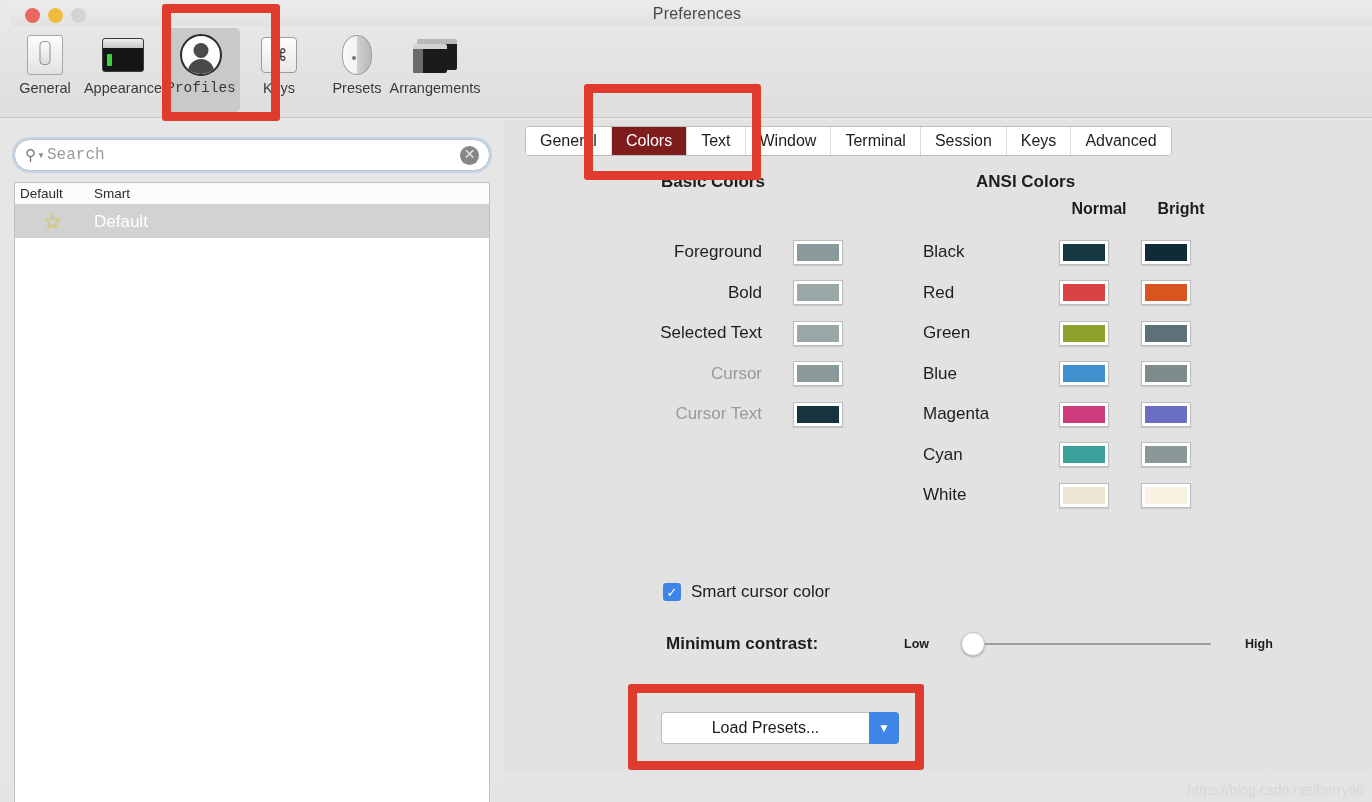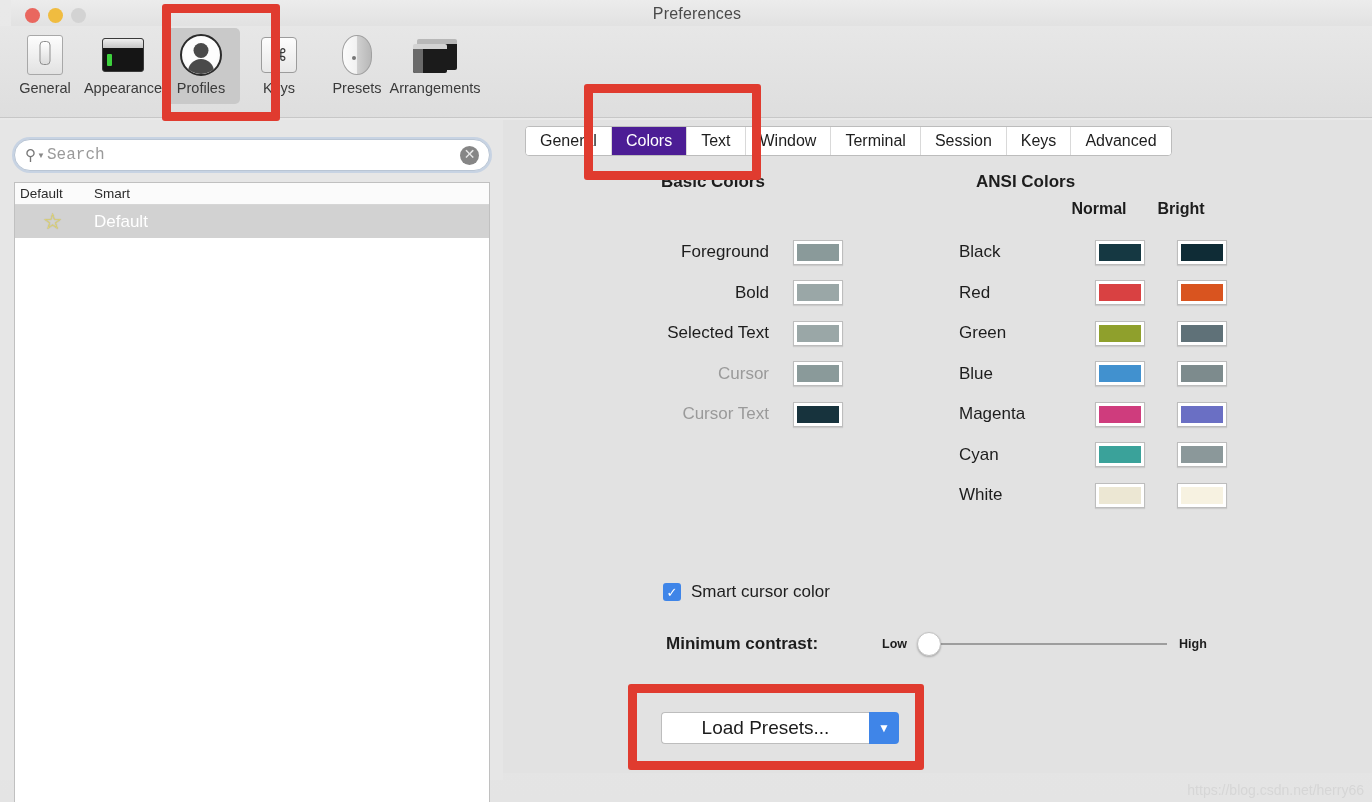--- a/index.html
+++ b/index.html
@@ -38,21 +38,21 @@
     position: absolute; left: 0; top: 26px; width: 1372px; height: 92px;
     background: linear-gradient(to bottom, #e7e7e7, #dedede);
     border-bottom: 1px solid #c7c7c7;
   }
   .tb-items { position: absolute; left: 6px; top: 2px; display: flex; align-items: flex-start; }
   .tb-item {
     width: 78px; padding-top: 4px;
     display: flex; flex-direction: column; align-items: center;
     border-radius: 5px; cursor: default;
   }
-  .tb-item.selected { background: #c9c9c9; padding-bottom: 8px; }
+  .tb-item.selected { background: #c9c9c9; padding-bottom: 16px; font-family: Liberation Mono, monospace; }
   .tb-ico { width: 46px; height: 46px; position: relative; }
   .tb-lab { font-size: 14.5px; color: #3a3a3a; margin-top: 2px; white-space: nowrap; }
 
   
   .ico-general {
     width: 36px; height: 40px; margin: 3px auto 0;
     background: linear-gradient(to bottom,#fdfdfd,#e2e2e2);
     border: 1px solid #a8a8a8; border-radius: 3px;
   }
   .ico-general::after{
@@ -169,81 +169,81 @@
     border-radius: 4px; overflow: hidden;
     border: 1px solid #bcbcbc;
     background: #fff;
   }
   .tab {
     padding: 0 14px; display: flex; align-items: center; justify-content: center;
     font-size: 16px; color: #1d1d1d; background: #fff;
     border-right: 1px solid #d9d9d9;
   }
   .tab:last-child { border-right: none; }
-  .tab.active { background: #4c1d95; color: #fff; }
+  .tab.active { background: #7f1d1d; color: #fff; }
 
   .section-title {
     position: absolute; font-size: 17px; font-weight: bold; color: #1d1d1d;
   }
   #basic-title { left: 158px; top: 52px; }
   #ansi-title  { left: 473px; top: 52px; }
 
   .col-heads { position: absolute; left: 555px; top: 80px; display: flex; }
   .col-head { font-size: 16px; font-weight: bold; color: #1d1d1d; width: 82px; text-align: center; }
 
   
   .basic-list { position: absolute; left: 60px; top: 112px; }
   .basic-row { height: 40.5px; display: flex; align-items: center; }
-  .basic-lab { width: 230px; text-align: right; padding-right: 24px; font-size: 17px; color: #1d1d1d; }
+  .basic-lab { width: 230px; text-align: right; padding-right: 31px; font-size: 17px; color: #1d1d1d; }
   .basic-lab.dim { color: #9a9a9a; }
 
   .swatch {
     width: 50px; height: 25px; background: #fff;
     border: 1px solid #bdbdbd; padding: 3px;
     box-shadow: 0 1px 1px rgba(0,0,0,.1);
   }
   .swatch > i { display: block; width: 100%; height: 100%; }
 
   
   .ansi-list { position: absolute; left: 420px; top: 112px; }
-  .ansi-row { height: 40.5px; display: flex; align-items: center; margin-left: 36px; }
+  .ansi-row { height: 40.5px; display: flex; align-items: center; }
   .ansi-lab { width: 120px; font-size: 17px; color: #1d1d1d; }
   .ansi-cell { width: 82px; display: flex; justify-content: center; }
 
   
   .smart-row {
     position: absolute; left: 160px; top: 462px; display: flex; align-items: center;
   }
   .cb {
     width: 18px; height: 18px; border-radius: 3px; background: #3f85e8;
     display: flex; align-items: center; justify-content: center;
     color: #fff; font-size: 13px; line-height: 1;
   }
   .smart-lab { margin-left: 10px; font-size: 17px; color: #1d1d1d; }
 
   .contrast-row {
-    position: absolute; left: 163px; top: 512px; display: flex; align-items: center;
+    position: absolute; left: 163px; top: 512px; display: flex; align-items: center; gap: 22px;
   }
   .contrast-lab { font-size: 17px; color: #1d1d1d; font-weight: 600; }
   .contrast-low { margin-left: 18px; font-size: 12.5px; color: #1d1d1d; font-weight: bold; padding-left: 46px; }
   .slider { position: relative; margin-left: 10px; width: 250px; height: 24px; display:flex; align-items:center; }
   .slider-track { position: absolute; left: 12px; right: 0; height: 2px; background: #9d9d9d; }
   .slider-knob {
     position: absolute; left: 0; width: 24px; height: 24px; border-radius: 50%;
     background: #fff; border: 1px solid #c2c2c2; box-shadow: 0 1px 2px rgba(0,0,0,.25);
   }
   .contrast-high { margin-left: 12px; font-size: 12.5px; color: #1d1d1d; font-weight: bold; }
 
   
   .presets-wrap { position: absolute; left: 158px; top: 592px; display: flex; }
   .presets-btn {
     width: 208px; height: 32px; background: #fff;
     border: 1px solid #bdbdbd; border-right: none; border-radius: 4px 0 0 4px;
     display: flex; align-items: center; justify-content: center;
-    font-size: 19px; color: #1b1b1b;
+    font-size: 16px; color: #1b1b1b;
   }
   .presets-arrow {
     width: 30px; height: 32px; background: #3f85e8; border-radius: 0 4px 4px 0;
     display: flex; align-items: center; justify-content: center;
     color: #fff; font-size: 12px;
   }
 
   
   .anno {
     position: absolute; border: 9px solid #e03b2f; border-radius: 3px;

